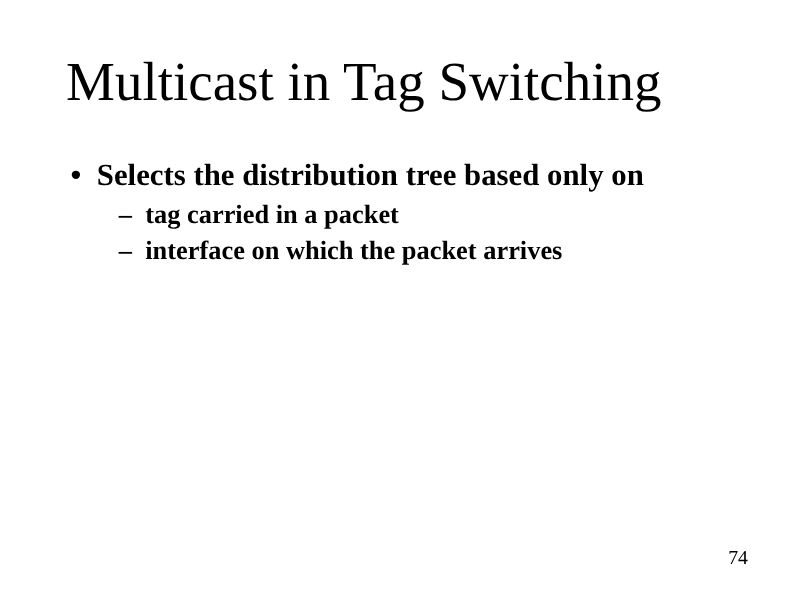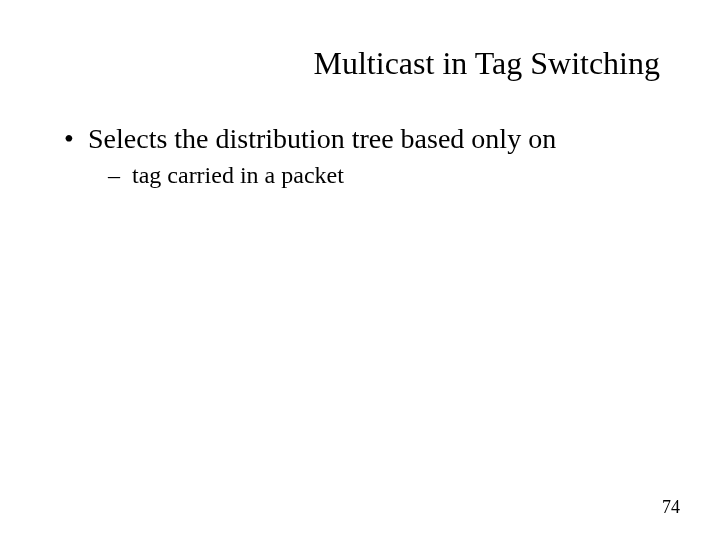--- a/index.html
+++ b/index.html
@@ -13,38 +13,39 @@
     position: relative;
   }
   .slide {
     width: 720px;
     height: 540px;
     position: relative;
     box-sizing: border-box;
     padding: 45px 60px 30px 60px;
   }
   .title {
-    font-size: 32px;
-    text-align: right;
+    font-size: 50px;
+    text-align: left;
     margin: 0 0 40px 0;
     font-weight: normal;
   }
   .body {
     font-size: 28px;
     line-height: 1.2;
   }
   ul.level1 {
     list-style: none;
     margin: 0;
     padding: 0;
   }
   ul.level1 > li {
     position: relative;
     padding-left: 28px;
     margin-bottom: 6px;
+    font-weight: bold;
   }
   ul.level1 > li::before {
     content: "•";
     position: absolute;
     left: 4px;
     top: 0;
     font-size: 28px;
     line-height: 1.2;
   }
   ul.level2 {
@@ -77,18 +78,19 @@
 <body>
 
 <div class="slide">
   <h1 class="title">Multicast in Tag Switching</h1>
   <div class="body">
     <ul class="level1">
       <li>
         <span>Selects the distribution tree based only on</span>
         <ul class="level2">
           <li>tag carried in a packet</li>
+          <li>interface on which the packet arrives</li>
         </ul>
       </li>
     </ul>
   </div>
   <div class="pagenum">74</div>
 </div>
 
 </body></html>

